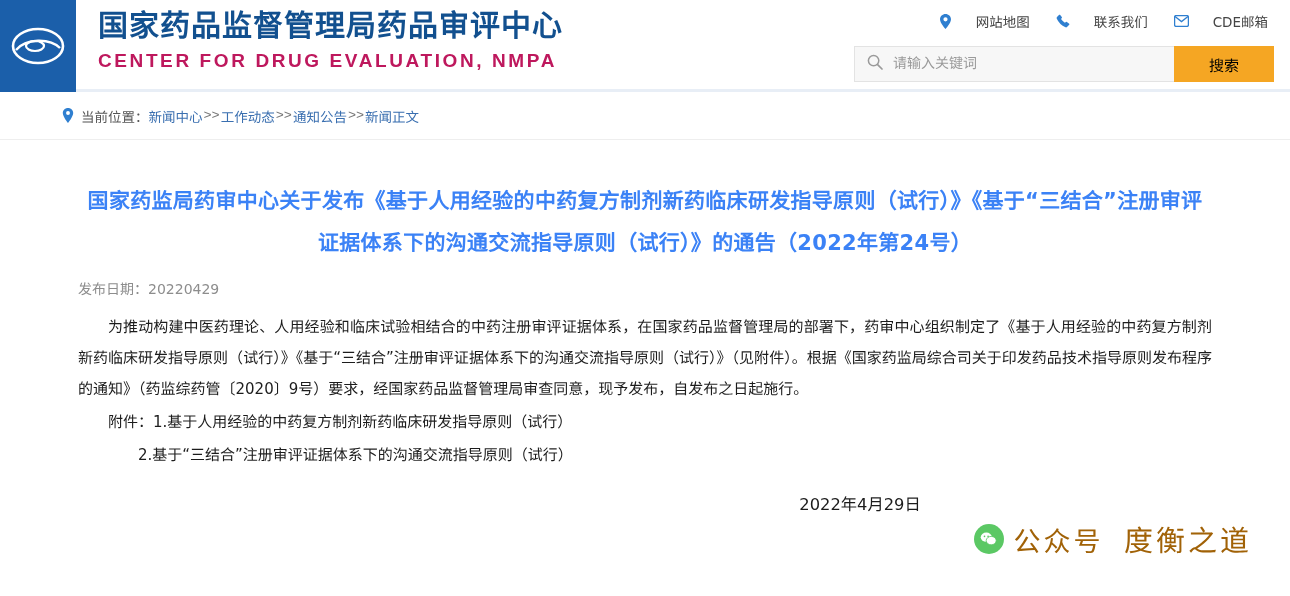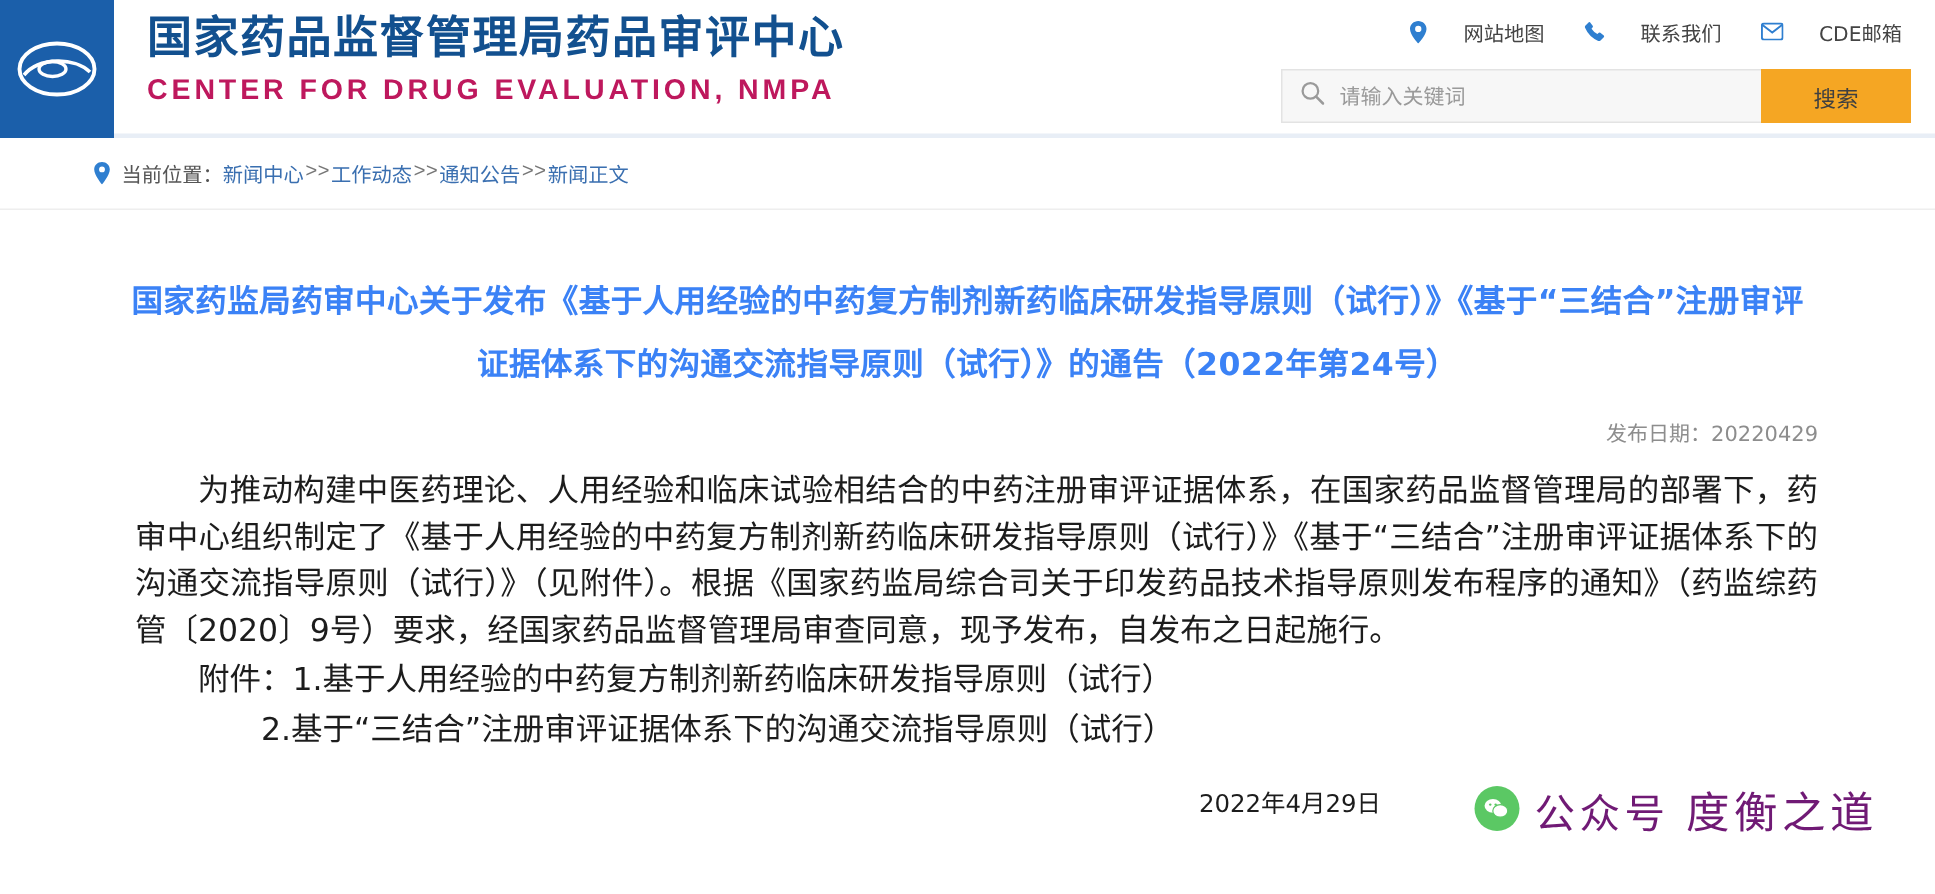--- a/index.html
+++ b/index.html
@@ -102,28 +102,28 @@
     padding-left: 12px;
     gap: 8px;
   }
   .search-input-wrap input {
     border: none;
     outline: none;
     background: transparent;
     font-size: 14px;
     color: #333;
     width: 100%;
-    font-family: Liberation Sans, sans-serif;
+    font-family: Liberation Mono, monospace;
   }
   .search-input-wrap input::placeholder { color: #9a9a9a; }
   .search-btn {
     width: 100px;
     height: 36px;
     background: #f5a623;
-    color: #404040;
+    color: #000000;
     border: none;
     font-size: 15px;
     font-family: "DejaVu Sans", sans-serif;
     cursor: pointer;
   }
 
   
   .breadcrumb {
     height: 48px;
     display: flex;
@@ -146,34 +146,33 @@
   .art-title {
     font-family: "DejaVu Sans", sans-serif;
     font-size: 21px;
     font-weight: bold;
     color: #3b82f6;
     line-height: 42px;
     text-align: center;
     letter-spacing: 0.3px;
   }
   .art-date {
-    text-align: right;
+    text-align: left;
     color: #8d8d8d;
     font-size: 14px;
     font-family: "DejaVu Sans", sans-serif;
     margin-top: 14px;
   }
   .art-body {
     margin-top: 14px;
     font-family: "DejaVu Sans", sans-serif;
-    font-size: 21px;
+    font-size: 15px;
     color: #1c1c1c;
     line-height: 31px;
     text-align: justify;
-    margin-left: 12px;
   }
   .para { text-indent: 2em; margin: 0 0 2px 0; }
   .para.sub { text-indent: 4em; }
   .signature {
     margin-top: 18px;
     text-align: center;
     font-family: "DejaVu Sans", sans-serif;
     font-size: 16.3px;
     color: #1c1c1c;
     line-height: 31px;
@@ -192,23 +191,23 @@
   }
   .wm-badge {
     width: 30px; height: 30px;
     border-radius: 50%;
     background: #3fbf4a;
     display: flex; align-items: center; justify-content: center;
     color: #fff; font-size: 15px;
     opacity: .85;
   }
   .wm-text {
-    font-family: Liberation Sans, sans-serif;
+    font-family: Liberation Mono, monospace;
     font-size: 29px;
-    color: #701a75;
+    color: #a16207;
     letter-spacing: 3px;
     white-space: nowrap;
   }
   .wm-text .wm-small { font-size: 27px; }
   .page { position: relative; width: 1290px; height: 596px; overflow: hidden; }
 </style>
 </head>
 <body>
 
 <div class="page">

